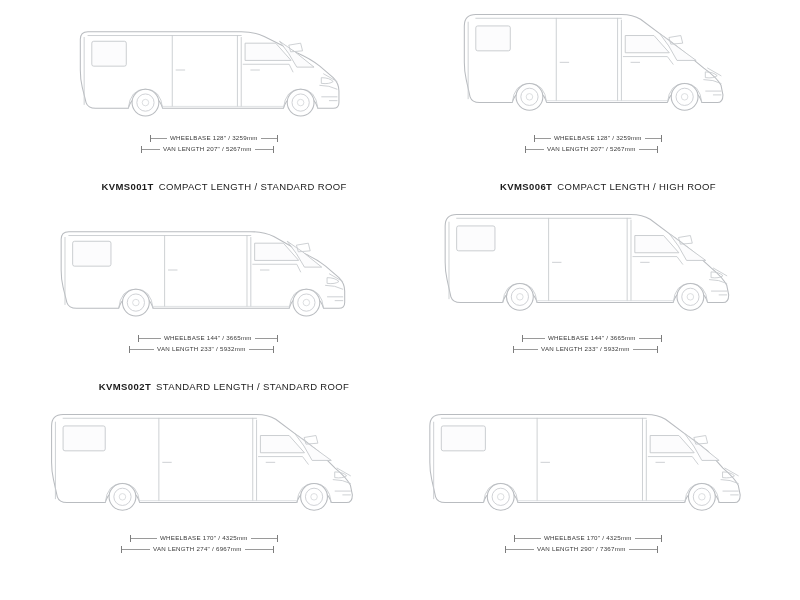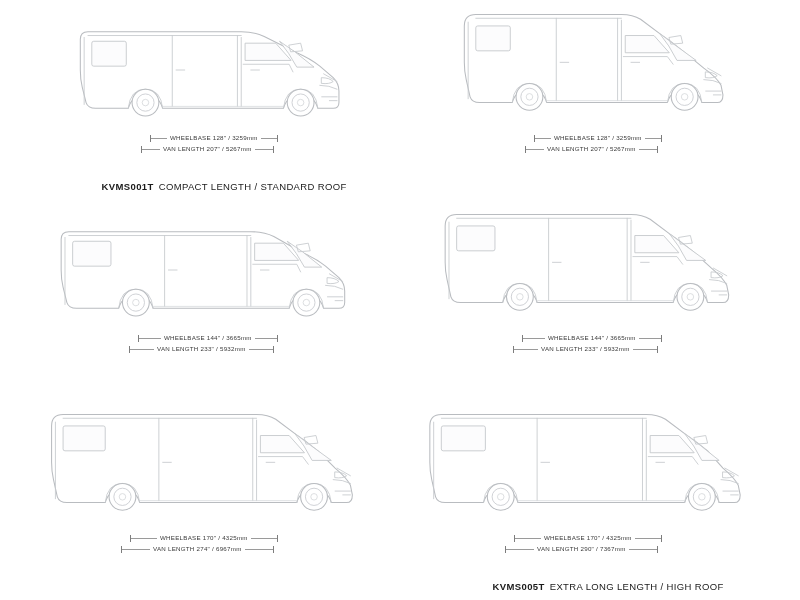--- a/index.html
+++ b/index.html
@@ -258,20 +258,23 @@
           <span class="tick"></span>
         </div>
         <div class="dim-row dim-vl" style="left:99px;">
           <span class="tick"></span>
           <span class="line" style="width:18px;"></span>
           <span class="txt">VAN LENGTH  207" / 5267mm</span>
           <span class="line" style="width:18px;"></span>
           <span class="tick"></span>
         </div>
       </div>
+      <div class="caption">
+        <span class="code">KVMS006T</span><span class="desc">COMPACT LENGTH / HIGH ROOF</span>
+      </div>
     </div>
 
     <div class="cell">
       <div class="van-stage">
         <svg class="van-svg" viewBox="0 0 380 128" preserveAspectRatio="xMidYMid meet">
           <g transform="translate(4,6)">
             <path class="body" d="M24,18 L214,18 Q228,18 238,23 L268,40 Q282,46 292,54 L306,66 Q312,72 312,80 L312,92 Q312,98 306,98 L290,98 Q286,84 272,84 Q258,84 254,98 L112,98 Q108,84 94,84 Q80,84 76,98 L32,98 Q24,98 22,92 L18,76 Q16,68 16,58 L16,26 Q16,18 24,18 Z"></path>
             <path class="detail" d="M24,22 L214,22"></path>
             <path class="detail" d="M20,24 L20,94"></path>
             <rect class="glass" x="28" y="28" width="40" height="26" rx="2"></rect>
@@ -310,20 +313,23 @@
           <span class="tick"></span>
         </div>
         <div class="dim-row dim-vl" style="left:87px;">
           <span class="tick"></span>
           <span class="line" style="width:24px;"></span>
           <span class="txt">VAN LENGTH  233" / 5932mm</span>
           <span class="line" style="width:24px;"></span>
           <span class="tick"></span>
         </div>
       </div>
+      <div class="caption">
+        <span class="code">KVMS002T</span><span class="desc">STANDARD LENGTH / STANDARD ROOF</span>
+      </div>
     </div>
 
     <div class="cell">
       <div class="van-stage">
         <svg class="van-svg" viewBox="0 0 380 128" preserveAspectRatio="xMidYMid meet">
           <g transform="translate(4,0)">
             <path class="body" d="M28,6 L210,6 Q222,6 230,11 L250,26 Q262,34 274,44 L294,62 Q306,72 310,80 L312,90 Q312,98 306,98 L290,98 Q286,84 272,84 Q258,84 254,98 L112,98 Q108,84 94,84 Q80,84 76,98 L32,98 Q24,98 22,92 L18,74 Q16,66 16,56 L16,18 Q16,6 28,6 Z"></path>
             <path class="detail" d="M28,10 L210,10"></path>
             <path class="detail" d="M20,14 L20,94"></path>
             <rect class="glass" x="28" y="18" width="40" height="26" rx="2"></rect>
@@ -466,19 +472,16 @@
           <span class="tick"></span>
         </div>
         <div class="dim-row dim-vl" style="left:79px;">
           <span class="tick"></span>
           <span class="line" style="width:28px;"></span>
           <span class="txt">VAN LENGTH  290" / 7367mm</span>
           <span class="line" style="width:28px;"></span>
           <span class="tick"></span>
         </div>
       </div>
-      <div class="caption">
-        <span class="code">KVMS005T</span><span class="desc">EXTRA LONG LENGTH / HIGH ROOF</span>
-      </div>
     </div>
 
   </div>
 </div>
 
 </body></html>

